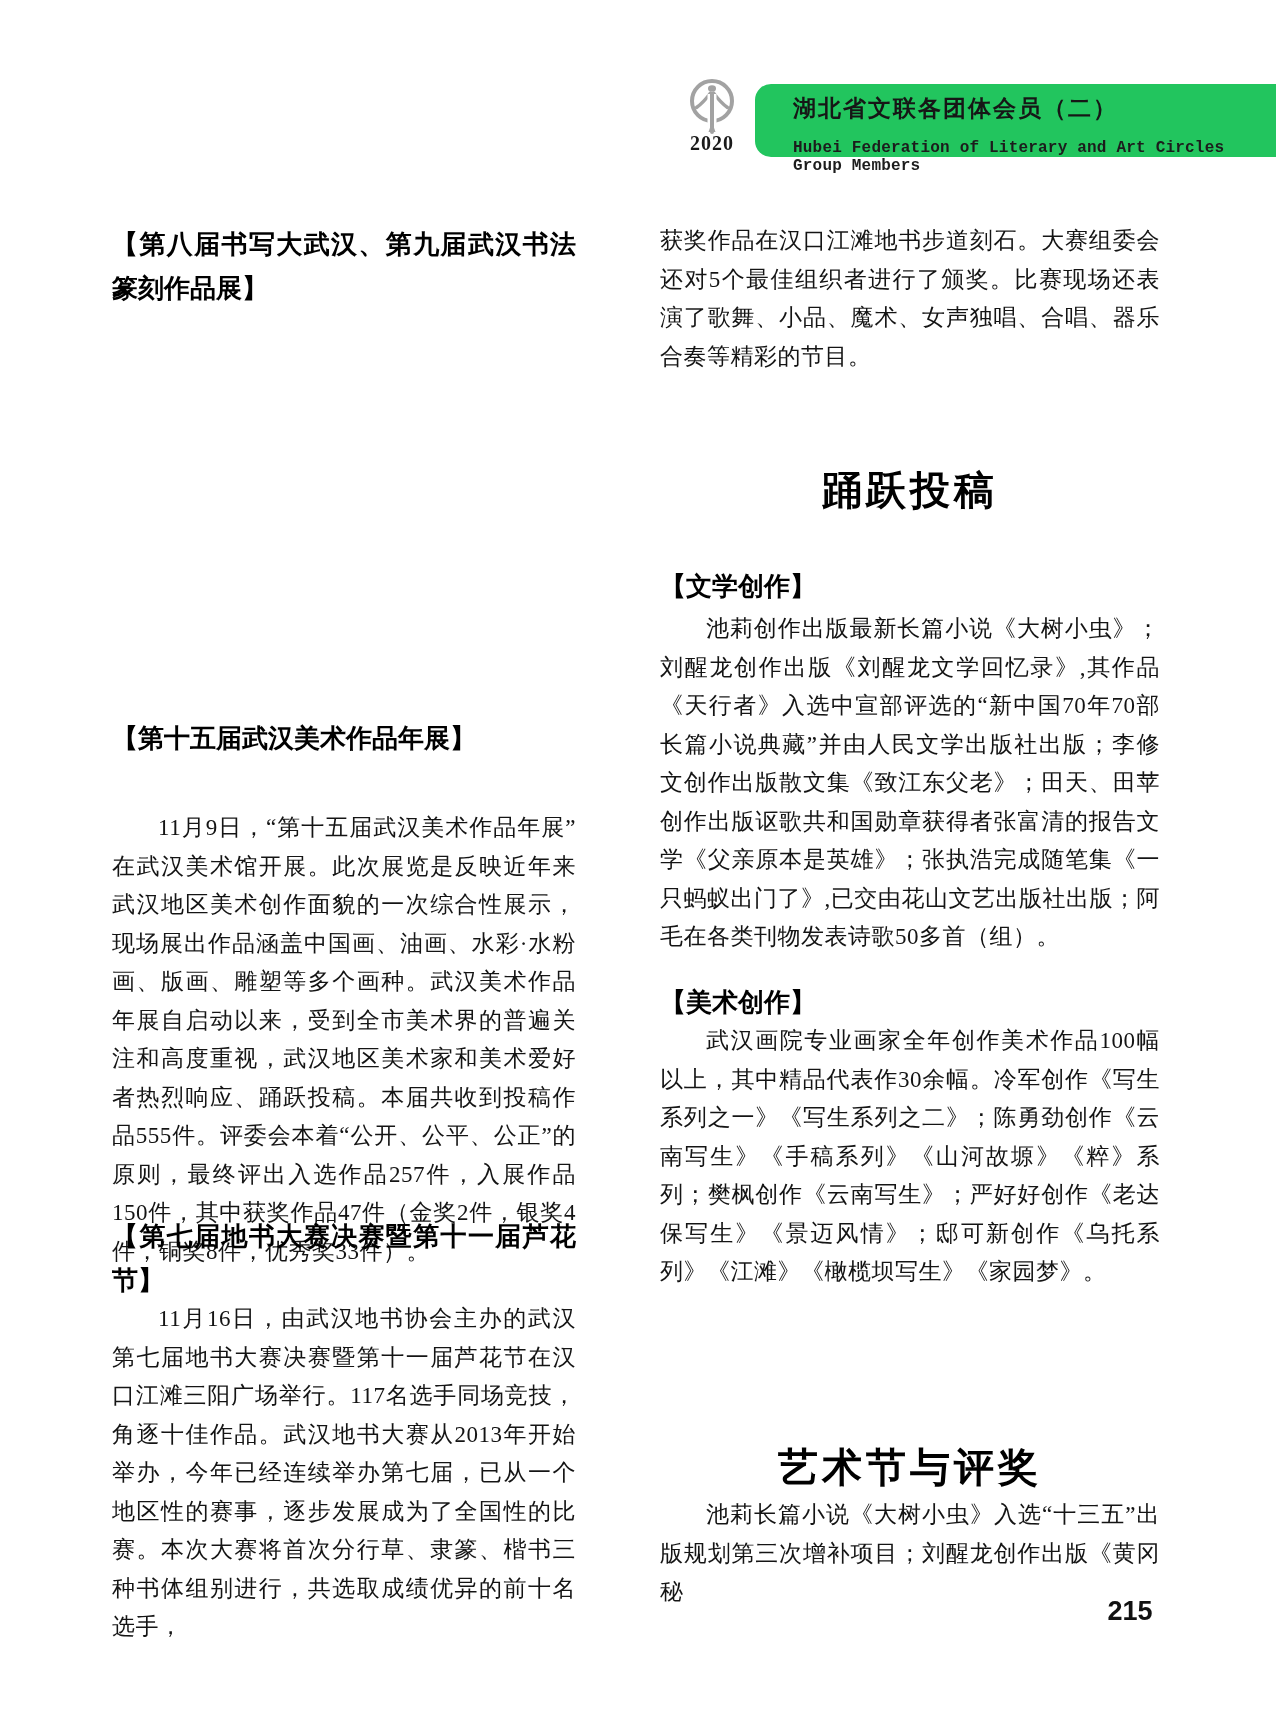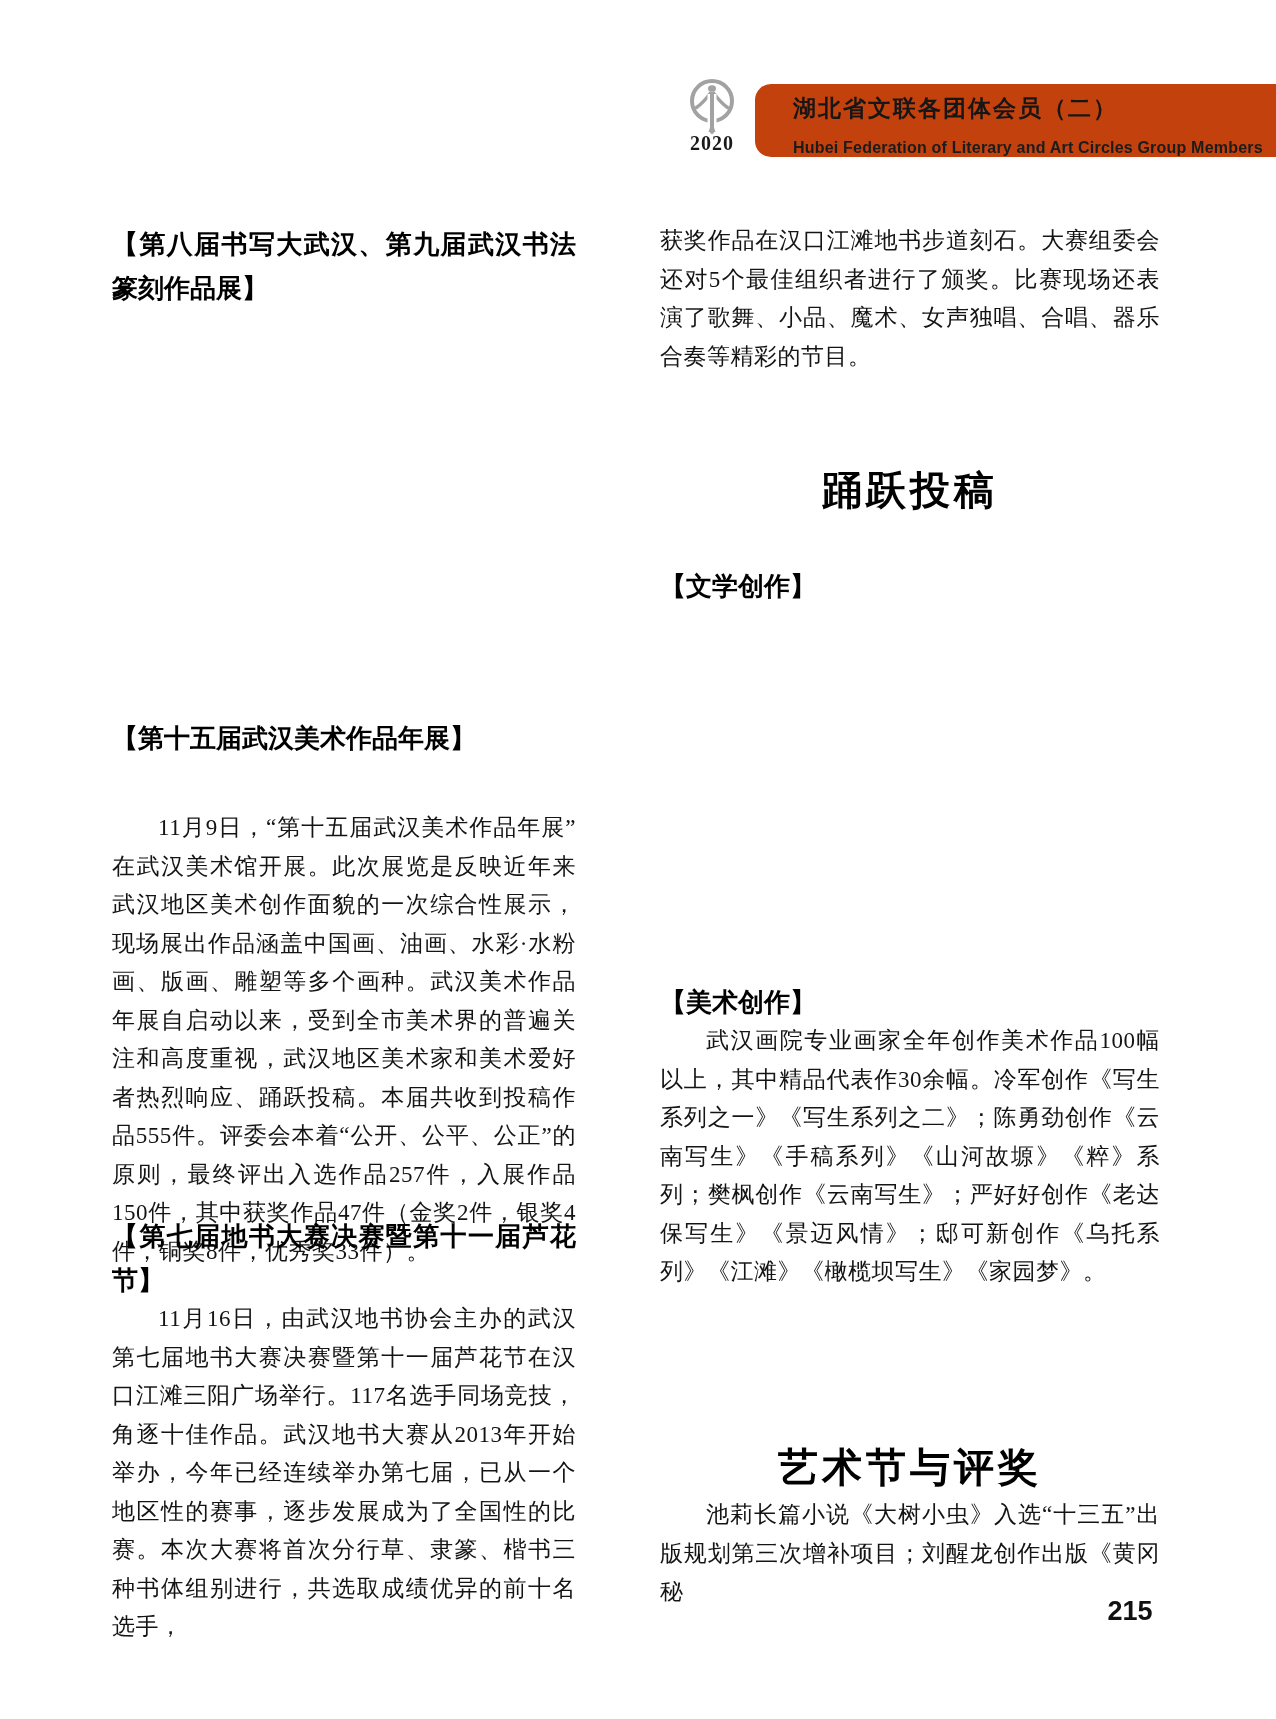--- a/index.html
+++ b/index.html
@@ -14,23 +14,23 @@
   }
   
   .logo{position:absolute;left:688px;top:76px;width:48px;height:62px;}
   .logo-year{
     position:absolute;left:680px;top:132px;width:64px;
     text-align:center;font-weight:bold;font-size:20px;letter-spacing:1px;
     font-family:"Liberation Serif","DejaVu Serif",serif;color:#1a1a1a;
   }
   .header-box{
     position:absolute;left:755px;top:84px;right:0;height:73px;
-    background:#c2410c;border-radius:16px 0 0 16px;
+    background:#22c55e;border-radius:16px 0 0 16px;
     box-sizing:border-box;padding:9px 0 0 38px;
-    font-family:Liberation Sans, sans-serif;
+    font-family:Liberation Mono, monospace;
   }
   .header-zh{font-size:23px;font-weight:bold;letter-spacing:2px;color:#161616;}
   .header-en{font-size:16px;font-weight:bold;margin-top:15px;color:#1c1c1c;letter-spacing:.2px;}
   
   .blk{position:absolute;margin:0;}
   .entry-heading{
     font-family:"Liberation Sans","DejaVu Sans",sans-serif;
     font-weight:bold;font-size:26px;line-height:44px;color:#000;
     text-align:justify;
   }
@@ -96,20 +96,21 @@
   <p class="blk body indent lp2">11月9日，“第十五届武汉美术作品年展”在武汉美术馆开展。此次展览是反映近年来武汉地区美术创作面貌的一次综合性展示，现场展出作品涵盖中国画、油画、水彩·水粉画、版画、雕塑等多个画种。武汉美术作品年展自启动以来，受到全市美术界的普遍关注和高度重视，武汉地区美术家和美术爱好者热烈响应、踊跃投稿。本届共收到投稿作品555件。评委会本着“公开、公平、公正”的原则，最终评出入选作品257件，入展作品150件，其中获奖作品47件（金奖2件，银奖4件，铜奖8件，优秀奖33件）。</p>
 
   <h2 class="blk entry-heading lh3">【第七届地书大赛决赛暨第十一届芦花节】</h2>
   <p class="blk body indent lp3">11月16日，由武汉地书协会主办的武汉第七届地书大赛决赛暨第十一届芦花节在汉口江滩三阳广场举行。117名选手同场竞技，角逐十佳作品。武汉地书大赛从2013年开始举办，今年已经连续举办第七届，已从一个地区性的赛事，逐步发展成为了全国性的比赛。本次大赛将首次分行草、隶篆、楷书三种书体组别进行，共选取成绩优异的前十名选手，</p>
 
   <p class="blk body rp0">获奖作品在汉口江滩地书步道刻石。大赛组委会还对5个最佳组织者进行了颁奖。比赛现场还表演了歌舞、小品、魔术、女声独唱、合唱、器乐合奏等精彩的节目。</p>
 
   <h1 class="blk big-title rt1">踊跃投稿</h1>
 
   <h2 class="blk entry-heading rh1">【文学创作】</h2>
+  <p class="blk body indent rp1">池莉创作出版最新长篇小说《大树小虫》；刘醒龙创作出版《刘醒龙文学回忆录》,其作品《天行者》入选中宣部评选的“新中国70年70部长篇小说典藏”并由人民文学出版社出版；李修文创作出版散文集《致江东父老》；田天、田苹创作出版讴歌共和国勋章获得者张富清的报告文学《父亲原本是英雄》；张执浩完成随笔集《一只蚂蚁出门了》,已交由花山文艺出版社出版；阿毛在各类刊物发表诗歌50多首（组）。</p>
 
   <h2 class="blk entry-heading rh2">【美术创作】</h2>
   <p class="blk body indent rp2">武汉画院专业画家全年创作美术作品100幅以上，其中精品代表作30余幅。冷军创作《写生系列之一》《写生系列之二》；陈勇劲创作《云南写生》《手稿系列》《山河故塬》《粹》系列；樊枫创作《云南写生》；严好好创作《老达保写生》《景迈风情》；邸可新创作《乌托系列》《江滩》《橄榄坝写生》《家园梦》。</p>
 
   <h1 class="blk big-title rt2">艺术节与评奖</h1>
   <p class="blk body indent rp3">池莉长篇小说《大树小虫》入选“十三五”出版规划第三次增补项目；刘醒龙创作出版《黄冈秘</p>
 
   <div class="page-number">215</div>
 </div>
 

